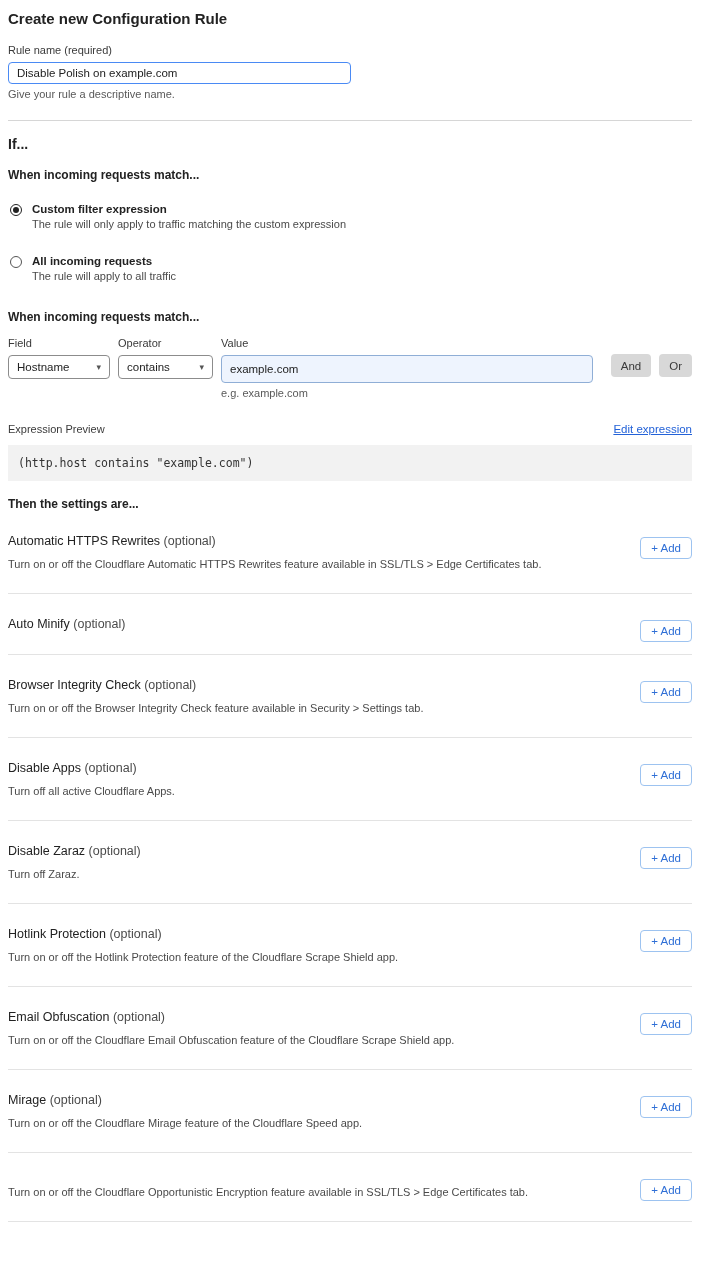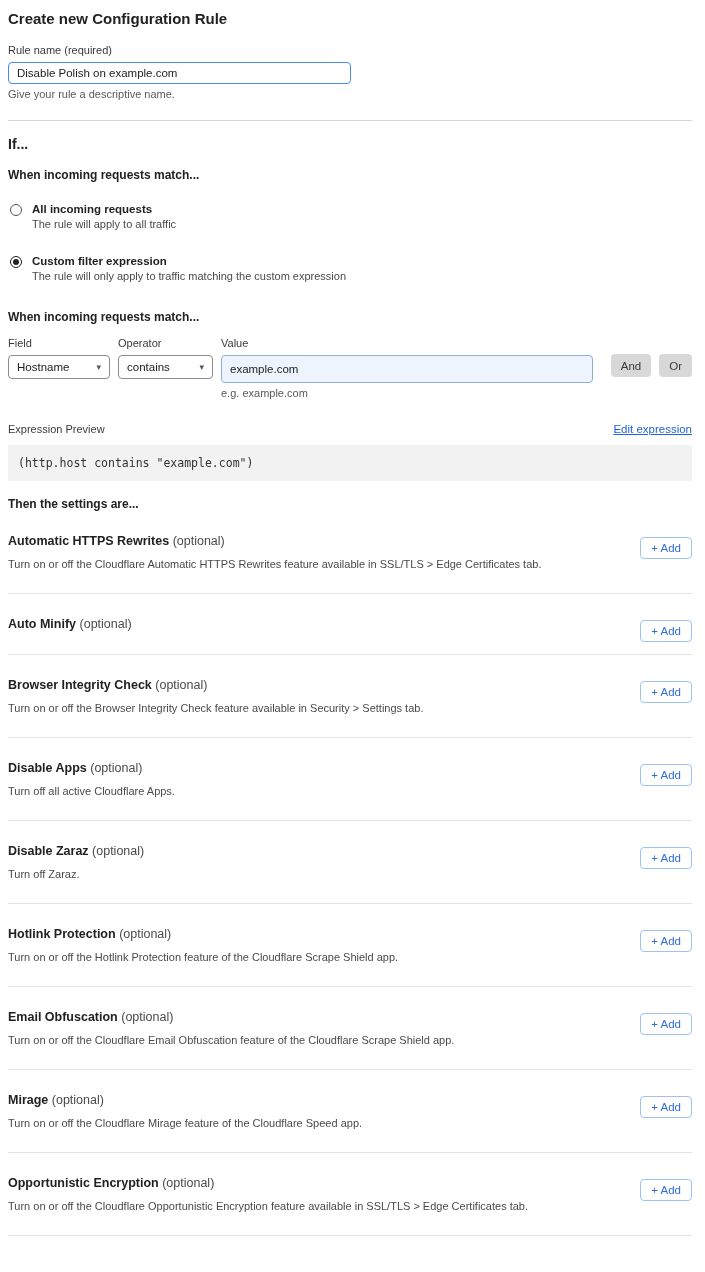--- a/index.html
+++ b/index.html
@@ -83,21 +83,21 @@
   }
 
   .then-heading { font-size: 12px; font-weight: bold; margin-top: 16px; color: #222; }
 
   .setting-section {
     position: relative;
     padding: 23px 0 23px 0;
     border-bottom: 1px solid #e3e3e3;
   }
   .setting-title { font-size: 12.5px; color: #222; }
-  .setting-title .name { font-weight: bold; }
+  .setting-title .name { font-weight: normal; }
   .setting-title .optional { font-weight: normal; color: #4a4a4a; }
   .setting-desc { font-size: 11px; color: #4a4a4a; margin-top: 10px; }
   .add-btn {
     position: absolute; right: 0; top: 26px;
     background: #fff; border: 1px solid #9dc3f0; border-radius: 4px;
     color: #2f6fd6; font-size: 11.5px; padding: 4px 10px; cursor: pointer;
     font-family: "Liberation Sans", sans-serif;
   }
   .polish-section { position: relative; padding-top: 23px; }
 </style>
@@ -112,31 +112,31 @@
   <input class="text-input" type="text" value="Disable Polish on example.com" style="">
   <div class="helper">Give your rule a descriptive name.</div>
 
   <hr class="divider">
 
   <div class="if-heading">If...</div>
   <div class="match-heading">When incoming requests match...</div>
 
   <div class="radio-group">
     <div class="radio-item">
+      <span class="radio-circle checked"></span>
+      <span class="radio-texts">
+        <div class="radio-label">Custom filter expression</div>
+        <div class="radio-desc">The rule will only apply to traffic matching the custom expression</div>
+      </span>
+    </div>
+    <div class="radio-item">
       <span class="radio-circle"></span>
       <span class="radio-texts">
         <div class="radio-label">All incoming requests</div>
         <div class="radio-desc">The rule will apply to all traffic</div>
-      </span>
-    </div>
-    <div class="radio-item">
-      <span class="radio-circle checked"></span>
-      <span class="radio-texts">
-        <div class="radio-label">Custom filter expression</div>
-        <div class="radio-desc">The rule will only apply to traffic matching the custom expression</div>
       </span>
     </div>
   </div>
 
   <div class="match-heading builder-heading">When incoming requests match...</div>
 
   <div class="builder-row">
     <div class="col-field">
       <span class="builder-col-label">Field</span>
       <div class="select-box">
@@ -235,24 +235,20 @@
   <div class="setting-section">
     <div class="setting-title">
       <span class="name">Mirage</span>
       <span class="optional">(optional)</span>
     </div>
     <div class="setting-desc">Turn on or off the Cloudflare Mirage feature of the Cloudflare Speed app.</div>
     <button class="add-btn">+ Add</button>
   </div>
 
   <div class="setting-section">
-    <div class="setting-title">
-      <span class="name">Opportunistic Encryption</span>
-      <span class="optional">(optional)</span>
-    </div>
     <div class="setting-desc">Turn on or off the Cloudflare Opportunistic Encryption feature available in SSL/TLS &gt; Edge Certificates tab.</div>
     <button class="add-btn">+ Add</button>
   </div>
 
   <div class="polish-section">
     
     
     
     
     

